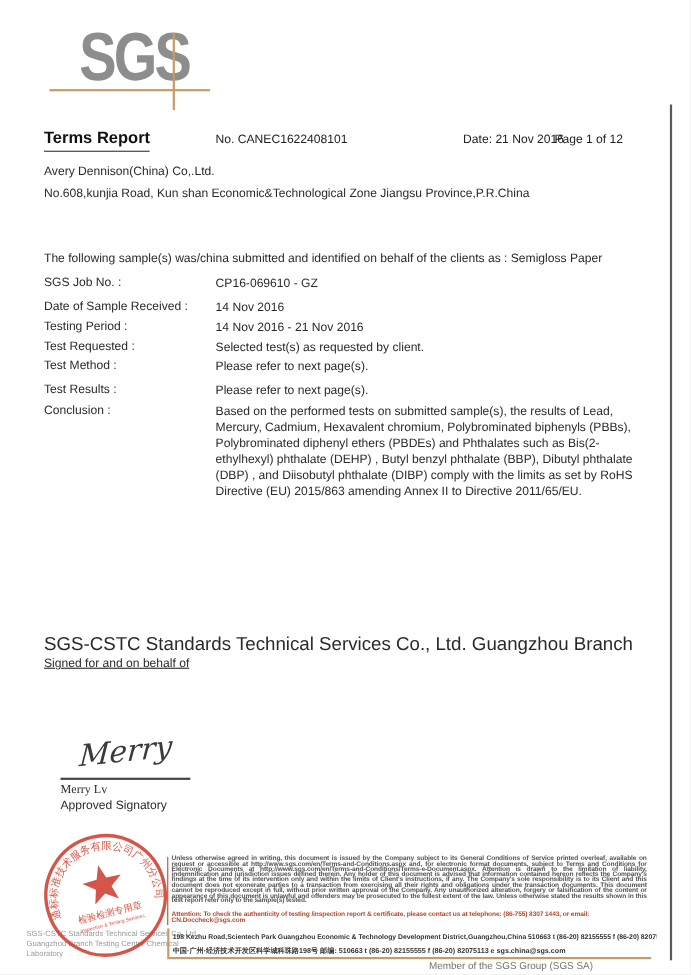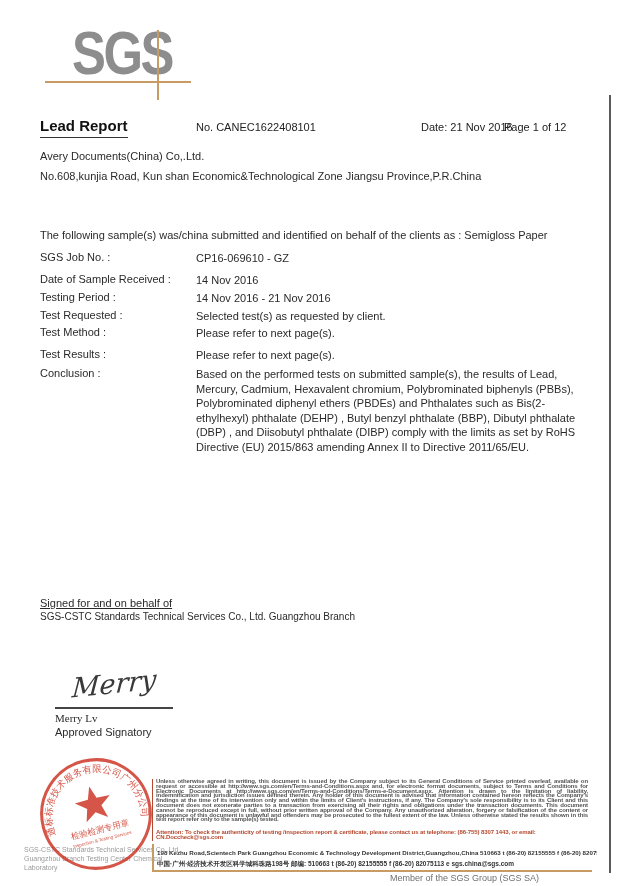--- a/index.html
+++ b/index.html
@@ -58,21 +58,21 @@
   .sample-intro { position: absolute; left: 40px; top: 229px; font-size: 11px; width: 560px; }
   
   .frow { position: absolute; left: 40px; font-size: 11px; }
   .frow .flabel { display: inline-block; width: 156px; vertical-align: top; }
   .frow .fvalue { display: inline-block; width: 392px; vertical-align: top; line-height: 14.5px; }
   .row0 { top: 251px; } .row1 { top: 273px; } .row2 { top: 291px; }
   .row3 { top: 309px; } .row4 { top: 326px; } .row5 { top: 348px; }
   .row6 { top: 367px; }
   
   .signed-for  { position: absolute; left: 40px; top: 597px; font-size: 11px; text-decoration: underline; }
-  .sign-company{ position: absolute; left: 40px; top: 611px; font-size: 10px; }
+  .sign-company{ position: absolute; left: 40px; top: 576px; font-size: 17px; }
   .handwriting {
     position: absolute; left: 72px; top: 668px;
     font-family: "DejaVu Serif", serif;
     font-style: italic;
     font-size: 27px;
     color: #3a3a3a;
     transform: rotate(-6deg) skewX(-10deg);
   }
   .sign-line { position: absolute; left: 55px; top: 707px; width: 118px; height: 1.5px; background: #444; }
   .signatory-name { position: absolute; left: 55px; top: 712px; font-size: 11px; font-family: Liberation Serif, serif; }
@@ -134,26 +134,26 @@
 <body>
 
 <div class="page">
 
   <div>
     <div class="logo-text">SGS</div>
     <div class="logo-hline"></div>
     <div class="logo-vline"></div>
   </div>
 
-  <div class="report-title">Lead Report</div>
+  <div class="report-title">Terms Report</div>
   <div class="hmeta report-number">No. CANEC1622408101</div>
   <div class="hmeta report-date">Date: 21 Nov 2016</div>
   <div class="hmeta page-indicator">Page 1 of 12</div>
 
-  <div class="client-name">Avery Documents(China) Co,.Ltd.</div>
+  <div class="client-name">Avery Dennison(China) Co,.Ltd.</div>
   <div class="client-address">No.608,kunjia Road, Kun shan Economic&amp;Technological Zone Jiangsu Province,P.R.China</div>
 
   <div class="sample-intro">The following sample(s) was/china submitted and identified on behalf of the clients as : Semigloss Paper</div>
 
   <div class="frow row0">
     <span class="flabel">SGS Job No. :</span><span class="fvalue">CP16-069610 - GZ</span>
   </div>
   <div class="frow row1">
     <span class="flabel">Date of Sample Received :</span><span class="fvalue">14 Nov 2016</span>
   </div>

